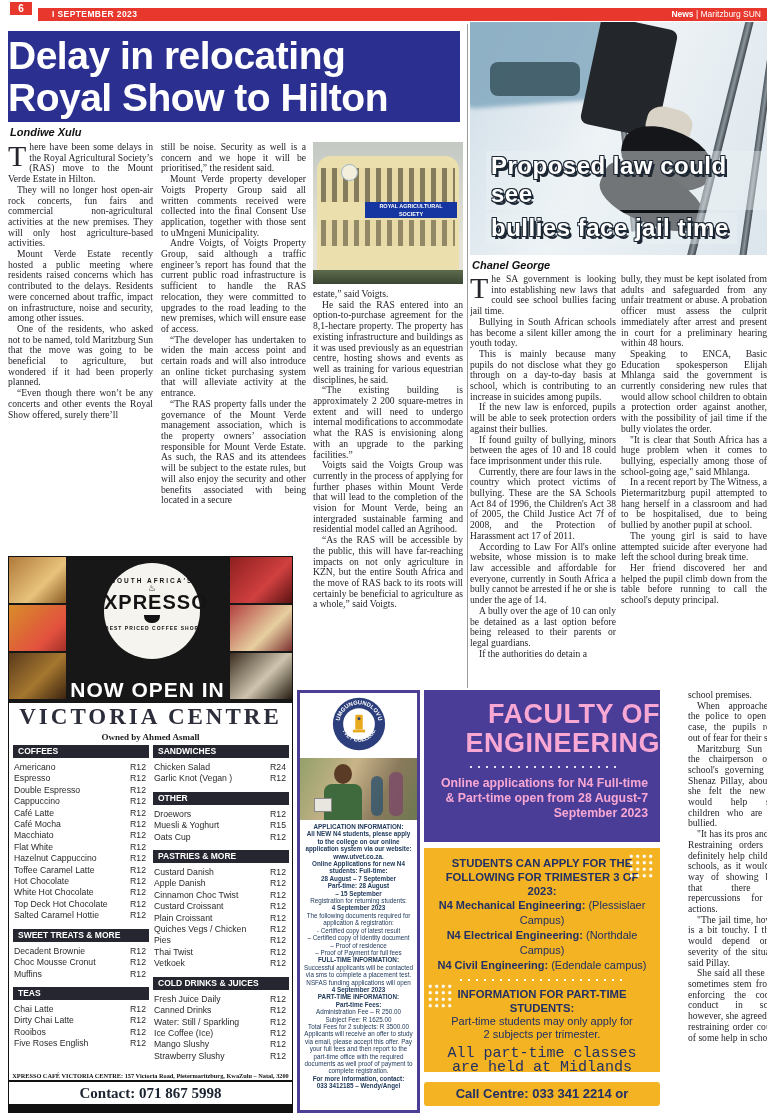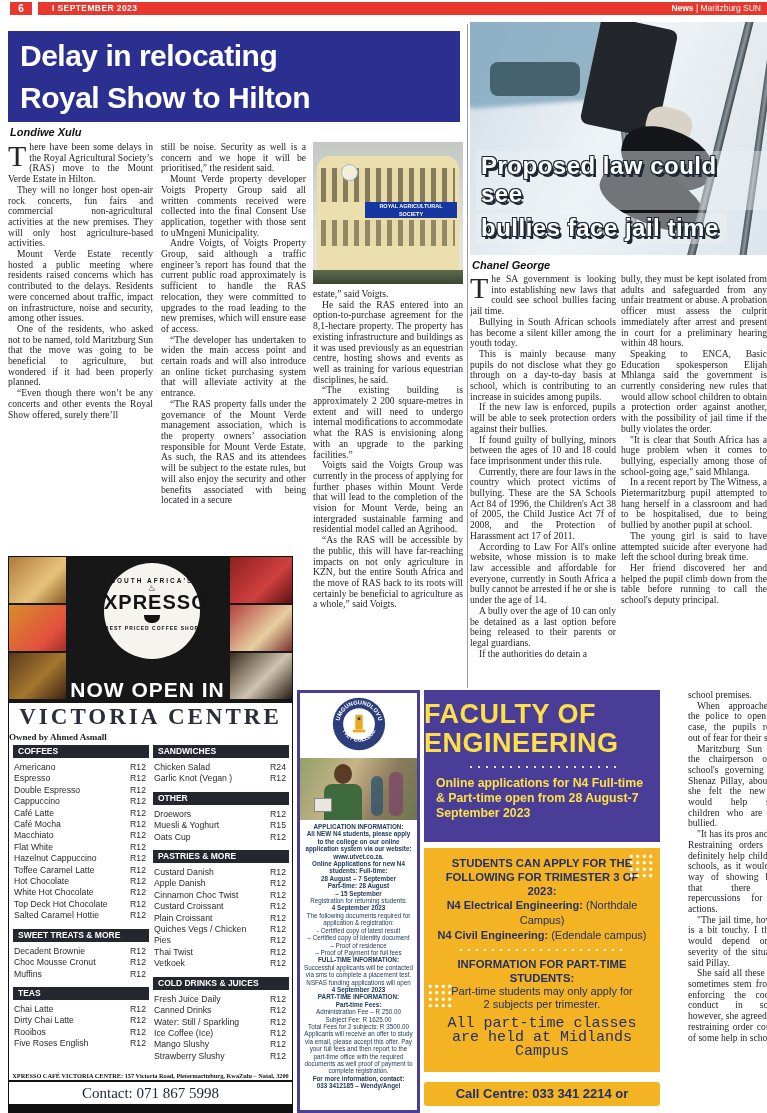--- a/index.html
+++ b/index.html
@@ -2,29 +2,29 @@
 <html><head>
 <meta charset="utf-8">
 <style>
   html,body{margin:0;padding:0;background:#888;}
   .page{position:relative;width:767px;height:1113px;background:#ffffff;overflow:hidden;
         font-family:"Liberation Serif",serif;color:#222;}
   
   .pagenum-box{position:absolute;left:10px;top:2px;width:22px;height:13px;background:#e8372c;
       color:#fff;font-family:"Liberation Sans",sans-serif;font-weight:bold;font-size:10px;
       text-align:center;line-height:13px;}
-  .topbar{position:absolute;left:38px;top:2px;right:0;height:13px;background:#e8372c;
+  .topbar{position:absolute;left:38px;top:8px;right:0;height:13px;background:#e8372c;
       color:#fff;font-family:"Liberation Sans",sans-serif;font-size:8.5px;line-height:13px;}
   .topbar .date{position:absolute;left:14px;font-weight:bold;letter-spacing:.4px;}
   .topbar .brand{position:absolute;right:6px;}
   .topbar .brand b{font-weight:bold;}
   
   .headline-box{position:absolute;left:8px;top:31px;width:452px;height:91px;background:#2b2f90;
-      color:#fff;font-family:"Liberation Sans",sans-serif;font-weight:bold;font-size:30px;
-      line-height:42px;padding-left:12px;padding-top:4px;box-sizing:border-box;letter-spacing:-.5px;}
+      color:#fff;font-family:"Liberation Sans",sans-serif;font-weight:bold;font-size:39px;
+      line-height:42px;padding-left:0;padding-top:4px;box-sizing:border-box;letter-spacing:-.5px;}
   .byline{position:absolute;font-family:"Liberation Sans",sans-serif;font-weight:bold;
       font-style:italic;font-size:11px;color:#111;}
   
   .col{position:absolute;overflow:hidden;text-align:justify;font-size:9.6px;line-height:10.7px;color:#24242c;}
   .col .para{margin:0;text-indent:9px;}
   .col .para.first{text-indent:0;}
   .dropcap{float:left;font-size:30px;line-height:25px;padding:1px 3px 0 0;font-weight:400;color:#24242c;}
   .vrule{position:absolute;width:1px;background:#9a9a9a;}
   
   .building-photo{position:relative;width:150px;height:142px;background:linear-gradient(#c3c8c3,#e6e4da 70%);overflow:hidden;margin-bottom:5px;}
@@ -49,21 +49,21 @@
   .pole1{width:8px;height:300px;right:46px;top:-20px;transform:rotate(14deg);}
   .pole2{width:7px;height:300px;right:6px;top:-20px;transform:rotate(8deg);}
   .pole3{width:6px;height:220px;left:150px;top:-10px;transform:rotate(-6deg);opacity:.9;}
   .pantleg{position:absolute;left:120px;top:0;width:78px;height:110px;background:#23262b;
       transform:rotate(12deg);border-radius:8px;}
   .shoe1{position:absolute;left:150px;top:108px;width:95px;height:58px;background:#14161a;
       border-radius:45% 55% 50% 50%;transform:rotate(18deg);}
   .shoe2{position:absolute;left:128px;top:150px;width:110px;height:52px;background:#0e1013;
       border-radius:40% 60% 55% 45%;transform:rotate(24deg);}
   .sock{position:absolute;left:176px;top:86px;width:46px;height:34px;background:#d8d3c6;border-radius:40%;transform:rotate(15deg);}
-  .bully-headline{position:absolute;left:6px;bottom:8px;font-family:"Liberation Sans",sans-serif;}
+  .bully-headline{position:absolute;left:16px;bottom:8px;font-family:"Liberation Sans",sans-serif;}
   .bully-headline span{display:block;width:fit-content;margin-bottom:3px;background:rgba(236,241,245,.45);
       color:#fff;font-weight:bold;font-size:24px;letter-spacing:.5px;padding:1px 8px 2px 5px;
       text-shadow:-1px -1px 0 #1c2733,1px -1px 0 #1c2733,-1px 1px 0 #1c2733,1px 1px 0 #1c2733,2.5px 2.5px 0 #1c2733;}
   
   .xpresso{position:absolute;left:8px;top:556px;width:285px;height:557px;background:#fff;
       border:1px solid #111;box-sizing:border-box;font-family:"Liberation Sans",sans-serif;}
   .xp-top{position:absolute;left:0;right:0;top:0;height:146px;background:#171717;overflow:hidden;}
   .strip{position:absolute;top:0;bottom:0;width:57px;}
   .strip.left{left:0;} .strip.right{right:0;width:62px;}
   .strip div{height:46px;margin-bottom:2px;}
@@ -78,51 +78,51 @@
   .badge .b-arc{font-size:6.5px;font-weight:bold;letter-spacing:2px;margin-top:14px;}
   .badge .b-steam{font-size:9px;line-height:8px;}
   .badge .b-name{font-size:20px;font-weight:bold;letter-spacing:1px;line-height:20px;}
   .badge .b-cup{width:16px;height:8px;background:#141414;border-radius:0 0 7px 7px;margin:3px auto 2px auto;}
   .badge .b-sub{font-size:5px;font-weight:bold;letter-spacing:1px;}
   .xp-open{position:absolute;left:58px;right:64px;bottom:1px;text-align:center;color:#fff;
       font-weight:bold;font-size:21px;letter-spacing:1px;}
   .xp-centre{position:absolute;left:0;right:0;top:146px;height:29px;text-align:center;
       font-family:"Liberation Serif",serif;font-weight:bold;font-size:23px;line-height:28px;
       letter-spacing:3px;color:#2b2d3a;}
-  .xp-owner{position:absolute;left:0;right:0;top:175px;height:11px;
+  .xp-owner{position:absolute;left:0;right:0;top:175px;height:11px;text-align:center;
       font-family:"Liberation Serif",serif;font-weight:bold;font-size:9px;color:#1c1c1c;}
   .xp-menu{position:absolute;left:0;right:0;top:188px;bottom:44px;overflow:hidden;}
   .menu-col{position:absolute;top:0;bottom:0;width:136px;}
   .menu-col.l{left:4px;} .menu-col.r{left:144px;}
   .menu-sec{margin-bottom:7px;}
   .menu-head{background:#262631;color:#fff;font-weight:bold;font-size:8.5px;line-height:13px;
       height:13px;padding-left:5px;margin-bottom:4px;}
   .menu-row{display:flex;justify-content:space-between;font-size:8.7px;line-height:11.4px;color:#2a2a2a;padding:0 3px 0 1px;}
   .xp-address{position:absolute;left:0;right:0;bottom:33px;text-align:center;font-weight:bold;
       font-size:6.3px;color:#111;font-family:"Liberation Serif",serif;}
   .xp-bar1{position:absolute;left:0;right:0;bottom:30px;height:2px;background:#111;}
   .xp-contact{position:absolute;left:0;right:0;bottom:8px;height:22px;text-align:center;
-      font-family:"Liberation Serif",serif;font-weight:normal;font-size:15px;line-height:22px;color:#1b2430;}
+      font-family:"Liberation Serif",serif;font-weight:bold;font-size:15px;line-height:22px;color:#1b2430;}
   .xp-bar2{position:absolute;left:0;right:0;bottom:0;height:8px;background:#111;}
   
   .tvet{position:absolute;left:297px;top:690px;width:123px;height:423px;box-sizing:border-box;
       border:3px solid #4c3e94;background:#fff;overflow:hidden;font-family:"Liberation Sans",sans-serif;}
   .tvet-logo{height:62px;text-align:center;padding-top:3px;}
   .tvet-photo{position:relative;height:62px;overflow:hidden;
       background:linear-gradient(115deg,#93a06a,#c9b48a 40%,#8a7a5c 70%,#6d7850);}
   .tp-head{position:absolute;left:34px;top:6px;width:18px;height:20px;border-radius:50%;background:#5a3b26;}
   .tp-body{position:absolute;left:24px;top:26px;width:38px;height:36px;border-radius:8px 8px 0 0;background:#3f6a3d;}
   .tp-book{position:absolute;left:14px;top:40px;width:16px;height:12px;background:#e9e6df;border:1px solid #888;}
   .tp-fig2{position:absolute;right:14px;top:14px;width:14px;height:44px;border-radius:6px;background:#7c4a68;opacity:.8;}
   .tp-fig3{position:absolute;right:34px;top:18px;width:12px;height:40px;border-radius:6px;background:#32556e;opacity:.8;}
   .tvet-text{padding:3px 4px;color:#203a5c;font-size:6.3px;line-height:7.4px;text-align:center;}
   .tline.bold{font-weight:bold;}
   
   .fac-purple{position:absolute;left:424px;top:690px;width:236px;height:152px;background:#4a3d98;
-      color:#fde047;font-family:"Liberation Sans",sans-serif;text-align:left;box-sizing:border-box;padding-top:10px;}
+      color:#f9a8d4;font-family:"Liberation Sans",sans-serif;text-align:right;box-sizing:border-box;padding-top:10px;}
   .fac-title{font-weight:bold;font-size:27px;line-height:29px;letter-spacing:.5px;}
   .dotsep{height:4px;margin:7px auto;width:150px;
       background:radial-gradient(circle,#e8e4f8 1.3px,transparent 1.5px) 0 0/8px 4px repeat-x;}
   .dotsep.y{background:radial-gradient(circle,#fff 1.3px,transparent 1.5px) 0 0/8px 4px repeat-x;width:170px;margin:5px auto;}
   .fac-sub{font-weight:bold;font-size:12.3px;line-height:15px;padding:0 12px;}
   .fac-yellow{position:absolute;left:424px;top:848px;width:236px;height:224px;background:#f3b322;
       color:#223066;font-family:"Liberation Sans",sans-serif;text-align:center;box-sizing:border-box;
       padding:8px 6px;overflow:hidden;}
   .fac-h{font-weight:bold;font-size:11.3px;line-height:14px;}
   .prog{font-size:11px;line-height:15px;}
@@ -156,21 +156,21 @@
   <div class="col" style="left:8px;top:142px;width:145px;height:409px;">
       <p class="para first"><span class="dropcap">T</span>here have been some delays in the Royal Agricultural Society’s (RAS) move to the Mount Verde Estate in Hilton.</p>
       <p class="para">They will no longer host open-air rock concerts, fun fairs and commercial non-agricultural activities at the new premises. They will only host agriculture-based activities.</p>
       <p class="para">Mount Verde Estate recently hosted a public meeting where residents raised concerns which has contributed to the delays. Residents were concerned about traffic, impact on infrastructure, noise and security, among other issues.</p>
       <p class="para">One of the residents, who asked not to be named, told Maritzburg Sun that the move was going to be beneficial to agriculture, but wondered if it had been properly planned.</p>
       <p class="para">“Even though there won’t be any concerts and other events the Royal Show offered, surely there’ll</p>
     </div>
   <div class="col" style="left:161px;top:142px;width:145px;height:409px;">
       <p class="para first">still be noise. Security as well is a concern and we hope it will be prioritised,” the resident said.</p>
       <p class="para">Mount Verde property developer Voigts Property Group said all written comments received were collected into the final Consent Use application, together with those sent to uMngeni Municipality.</p>
-      <p class="para">Andre Voigts, of Voigts Property Group, said although a traffic engineer’s report has found that the current public road approximately is sufficient to handle the RAS relocation, they were committed to upgrades to the road leading to the new premises, which will ensure ease of access.</p>
+      <p class="para">Andre Voigts, of Voigts Property Group, said although a traffic engineer’s report has found that the current public road infrastructure is sufficient to handle the RAS relocation, they were committed to upgrades to the road leading to the new premises, which will ensure ease of access.</p>
       <p class="para">“The developer has undertaken to widen the main access point and certain roads and will also introduce an online ticket purchasing system that will alleviate activity at the entrance.</p>
       <p class="para">“The RAS property falls under the governance of the Mount Verde management association, which is the property owners’ association responsible for Mount Verde Estate. As such, the RAS and its attendees will be subject to the estate rules, but will also enjoy the security and other benefits associated with being located in a secure</p>
     </div>
   <div class="col" style="left:313px;top:142px;width:150px;height:546px;">
     <div class="building-photo">
       <div class="building"></div>
       <div class="b-windows"></div>
       <div class="b-windows2"></div>
       <div class="b-crest"></div>
       <div class="b-sign">
@@ -512,20 +512,21 @@
     <div class="fac-title">FACULTY OF</div>
     <div class="fac-title">ENGINEERING</div>
     <div class="dotsep"></div>
     <div class="fac-sub">Online applications for N4 Full-time &amp; Part-time open from 28 August-7 September 2023</div>
   </div>
   <div class="fac-yellow">
     <div class="dotgrid dg-tr"></div>
     <div class="dotgrid dg-bl"></div>
     <div class="fac-h">STUDENTS CAN APPLY FOR THE FOLLOWING FOR TRIMESTER 3 OF 2023:</div>
     <div>
+        <div class="prog"><b>N4 Mechanical Engineering:</b> (Plessislaer Campus)</div>
         <div class="prog"><b>N4 Electrical Engineering:</b> (Northdale Campus)</div>
         <div class="prog"><b>N4 Civil Engineering:</b> (Edendale campus)</div>
       </div>
     <div class="dotsep y"></div>
     <div class="fac-h">INFORMATION FOR PART-TIME STUDENTS:</div>
     <div class="fac-pt">Part-time students may only apply for</div>
     <div class="fac-pt">2 subjects per trimester.</div>
     <div class="fac-classes">
       <div>All part-time classes are held at Midlands Campus</div>
 

